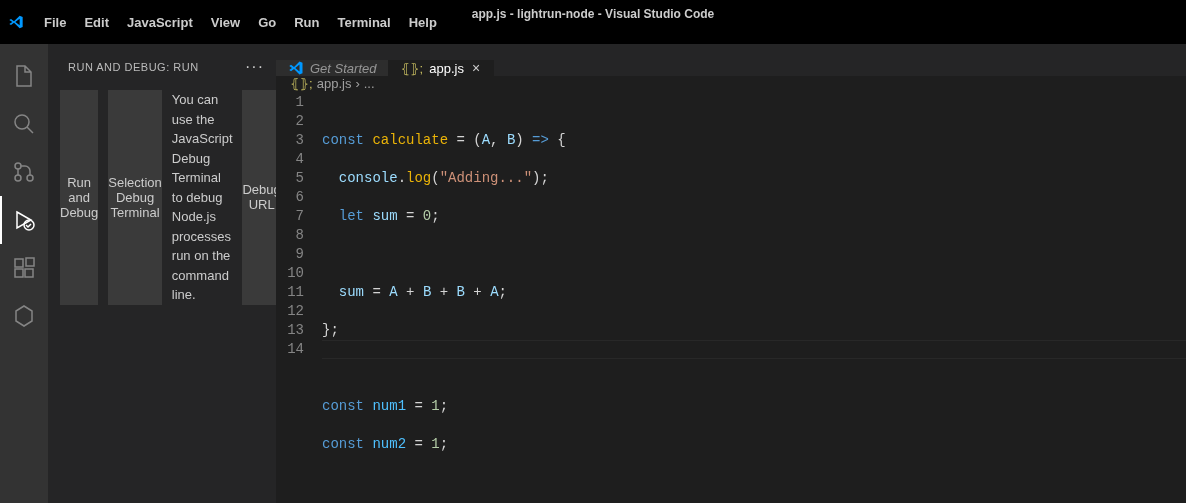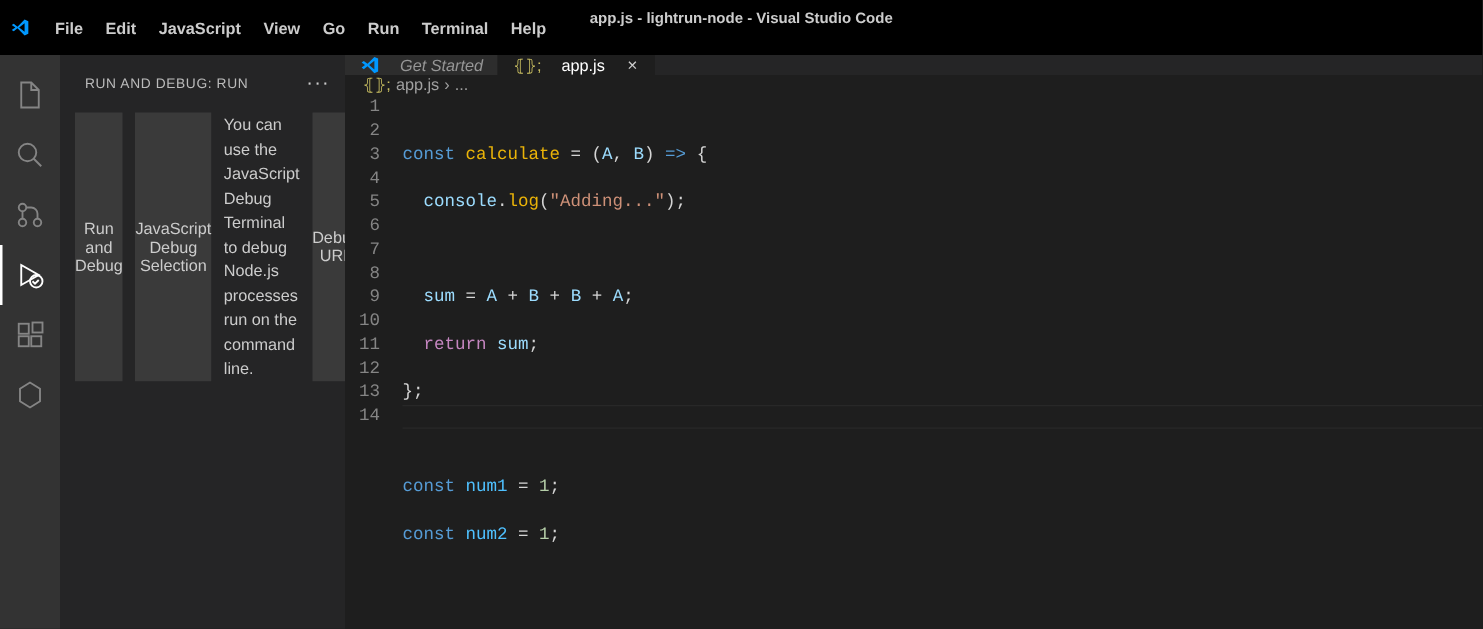--- a/index.html
+++ b/index.html
@@ -137,23 +137,24 @@
   display: flex;
   align-items: stretch;
 }
 .tab {
   display: flex;
   align-items: center;
   padding: 0 12px;
   background: #2d2d2d;
   color: #969696;
   font-size: 13px;
-  gap: 16px;
+  gap: 6px;
   cursor: pointer;
   font-style: italic;
+  margin-top: 16px;
 }
 .tab.active {
   background: #1e1e1e;
   color: #ffffff;
   font-style: normal;
 }
 .tab-close { color: #cccccc; font-size: 14px; cursor: pointer; padding: 0 2px; }
 .breadcrumb {
   height: 22px;
   display: flex;
@@ -270,21 +271,21 @@
     </div>
   </div>
 
   <div class="sidebar">
     <div class="sidebar-header">
       <span>RUN AND DEBUG: RUN</span>
       <span class="dots">···</span>
     </div>
     <div class="sidebar-content">
       <button class="btn">Run and Debug</button>
-      <button class="btn">JavaScript Debug Selection</button>
+      <button class="btn">Selection Debug Terminal</button>
       <div class="sidebar-text">You can use the JavaScript Debug Terminal to debug Node.js processes run on the command line.</div>
       <button class="btn">Debug URL</button>
     </div>
   </div>
 
   <div class="editor-area">
     <div class="tabs">
       <div class="tab">
         <svg width="16" height="16" viewBox="0 0 16 16">
             <path fill="#0098ff" d="M11.5 1.5L6 7 3 4.7 1.3 6 4 8 1.3 10 3 11.3 6 9l5.5 5.5 3-1.3V2.8l-3-1.3zm0 3v7L7.3 8l4.2-3.5z"></path>
@@ -317,23 +318,23 @@
           <div>10</div>
           <div>11</div>
           <div>12</div>
           <div>13</div>
           <div>14</div>
       </div>
       <div class="code">
         <div class="cursor-line"></div>
 <div class="code-line"><span class="k">const </span><span class="fn">calculate</span><span class="p"> = (</span><span class="v">A</span><span class="p">, </span><span class="v">B</span><span class="p">) </span><span class="k">=&gt;</span><span class="p"> {</span></div>
 <div class="code-line">  <span class="v">console</span><span class="p">.</span><span class="fn">log</span><span class="p">(</span><span class="s">"Adding..."</span><span class="p">);</span></div>
+<div class="code-line">  <span class="k">let </span><span class="v">sum</span><span class="p"> = </span><span class="n">0</span><span class="p">;</span></div>
 <div class="code-line"></div>
 <div class="code-line">  <span class="v">sum</span><span class="p"> = </span><span class="v">A</span><span class="p"> + </span><span class="v">B</span><span class="p"> + </span><span class="v">B</span><span class="p"> + </span><span class="v">A</span><span class="p">;</span></div>
-<div class="code-line">  <span class="k2">return </span><span class="v">sum</span><span class="p">;</span></div>
 <div class="code-line"><span class="p">};</span></div>
 <div class="code-line"></div>
 <div class="code-line"><span class="k">const </span><span class="cn">num1</span><span class="p"> = </span><span class="n">1</span><span class="p">;</span></div>
 <div class="code-line"><span class="k">const </span><span class="cn">num2</span><span class="p"> = </span><span class="n">1</span><span class="p">;</span></div>
 <div class="code-line"></div>
 
 
 
       </div>
     </div>

